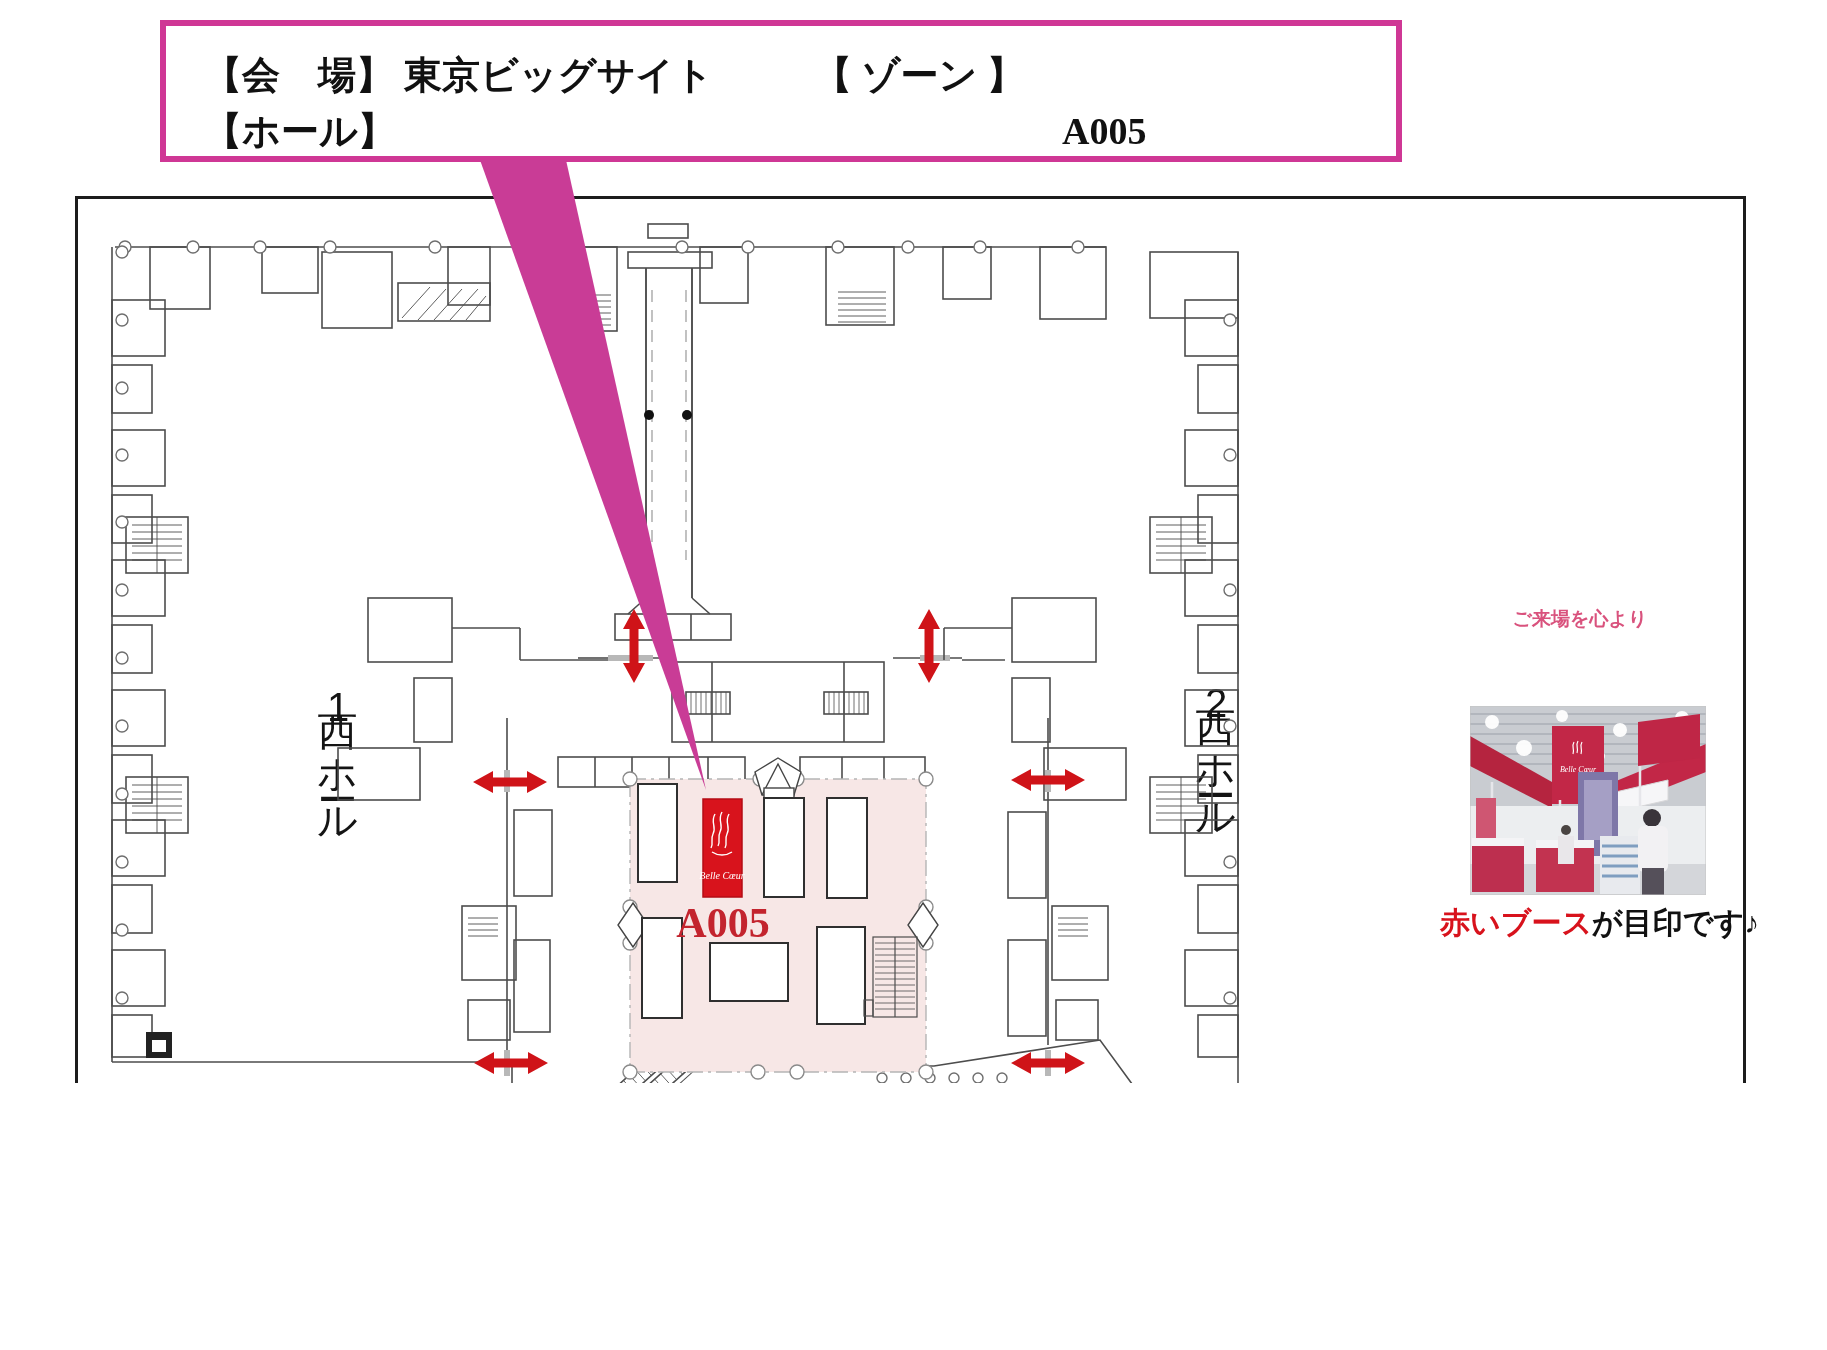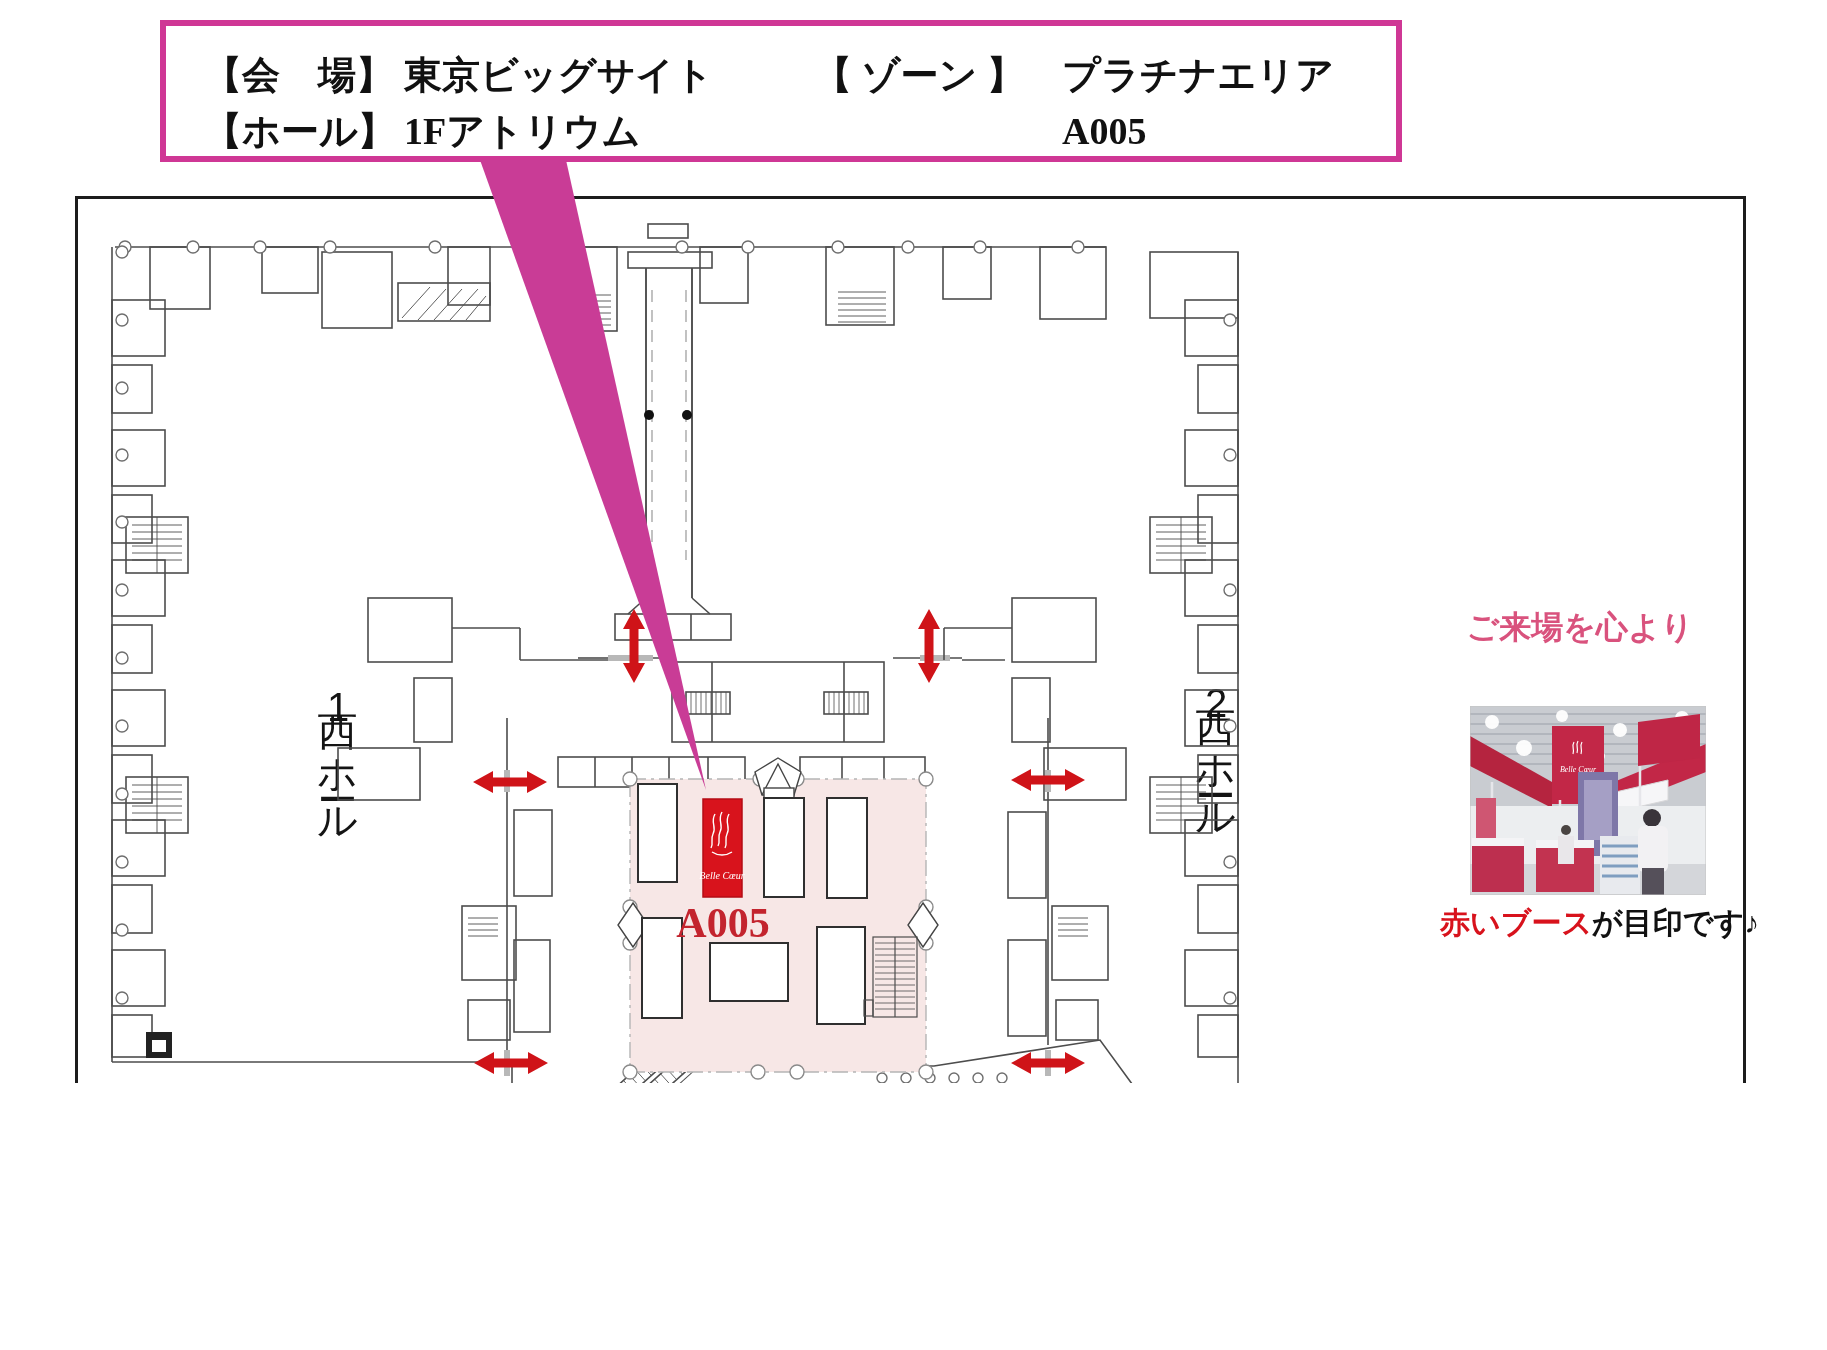--- a/index.html
+++ b/index.html
@@ -17,40 +17,38 @@
            border:3px solid #1c1c1c;background:#fff;}
   
   #plan{position:absolute;left:0;top:0;width:1827px;height:1350px;}
   
   .hall-label{position:absolute;writing-mode:vertical-rl;text-orientation:upright;
       font-family:"Liberation Sans",sans-serif;font-size:40px;color:#141414;
       letter-spacing:2px;line-height:52px;font-weight:500;}
   #hall-left{left:312px;top:683px;height:230px;}
   #hall-right{left:1190px;top:679px;height:230px;}
   
-  .msg{position:absolute;left:1430px;width:300px;text-align:center;font-size:32px;
+  .msg{position:absolute;left:1430px;width:300px;text-align:center;font-size:19px;
        font-weight:bold;color:#d9527d;font-family:"Liberation Serif",serif;white-space:nowrap;}
   #msg1{top:606px;} #msg2{top:642px;}
   #caption{position:absolute;left:1440px;top:903px;width:300px;text-align:center;
        font-family:"Liberation Sans",sans-serif;font-size:30px;font-weight:bold;color:#111;
        white-space:nowrap;}
   #caption .red{color:#d8121c;}
 </style>
 </head>
 <body>
 
 <div id="page">
 
   <div id="header-box">
     <span class="hline r1 ll">【会　場】</span>
     <span class="hline r1 lv">東京ビッグサイト</span>
     <span class="hline r1 rl">【 ゾーン 】</span>
-    <span class="hline r1 rv">プラチナエリア</span>
     <span class="hline r2 ll">【ホール】</span>
-    <span class="hline r2 lv">1Fアトリウム</span>
     <span class="hline r2 rv">A005</span>
   </div>
 
   <div id="map-box"></div>
 
   <div id="hall-left" class="hall-label">西1ホール</div>
   <div id="hall-right" class="hall-label">西2ホール</div>
 
   <div id="msg1" class="msg">ご来場を心より</div>
   <div id="caption">

